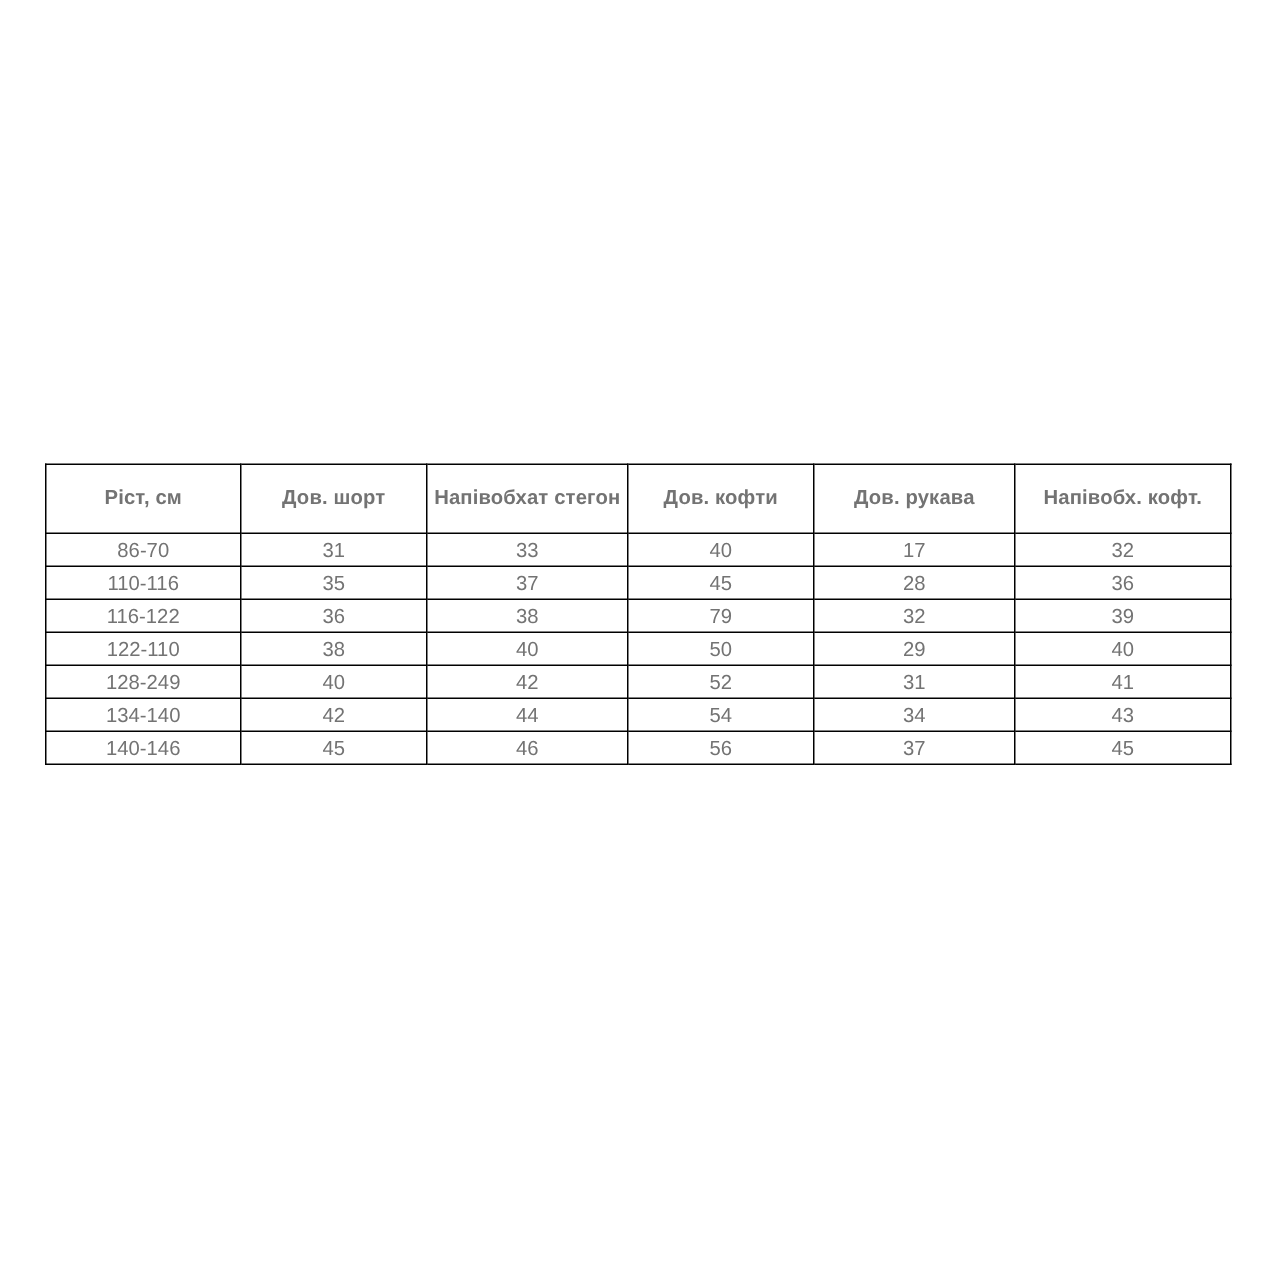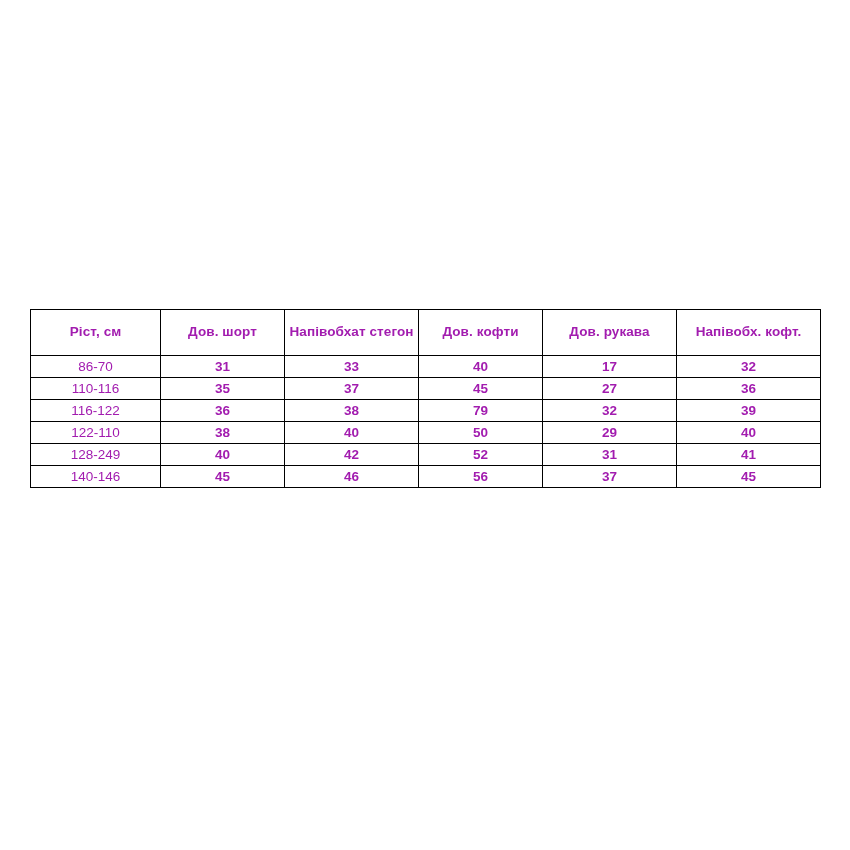--- a/index.html
+++ b/index.html
@@ -34,31 +34,31 @@
     width: 790px;
     table-layout: fixed;
     background: #ffffff;
   }
   table.size-table th,
   table.size-table td {
     border: 1px solid #000000;
     text-align: center;
     vertical-align: middle;
     font-size: 13.5px;
-    color: #a21caf;
+    color: #737373;
     padding: 0;
   }
   table.size-table thead th {
     font-weight: bold;
     height: 45px;
     line-height: 1.1;
     letter-spacing: 0.1px;
   }
   table.size-table tbody td {
-    font-weight: bold;
+    font-weight: normal;
     height: 21px;
     line-height: 21px;
   }
   table.size-table tbody td.first-col {
     font-weight: normal;
   }
   
   col.c0 { width: 130px; }
   col.c1 { width: 124px; }
   col.c2 { width: 134px; }
@@ -97,21 +97,21 @@
           <td>33</td>
           <td>40</td>
           <td>17</td>
           <td>32</td>
         </tr>
         <tr>
           <td class="first-col">110-116</td>
           <td>35</td>
           <td>37</td>
           <td>45</td>
-          <td>27</td>
+          <td>28</td>
           <td>36</td>
         </tr>
         <tr>
           <td class="first-col">116-122</td>
           <td>36</td>
           <td>38</td>
           <td>79</td>
           <td>32</td>
           <td>39</td>
         </tr>
@@ -125,20 +125,28 @@
         </tr>
         <tr>
           <td class="first-col">128-249</td>
           <td>40</td>
           <td>42</td>
           <td>52</td>
           <td>31</td>
           <td>41</td>
         </tr>
         <tr>
+          <td class="first-col">134-140</td>
+          <td>42</td>
+          <td>44</td>
+          <td>54</td>
+          <td>34</td>
+          <td>43</td>
+        </tr>
+        <tr>
           <td class="first-col">140-146</td>
           <td>45</td>
           <td>46</td>
           <td>56</td>
           <td>37</td>
           <td>45</td>
         </tr>
       </tbody>
     </table>
   </div>

